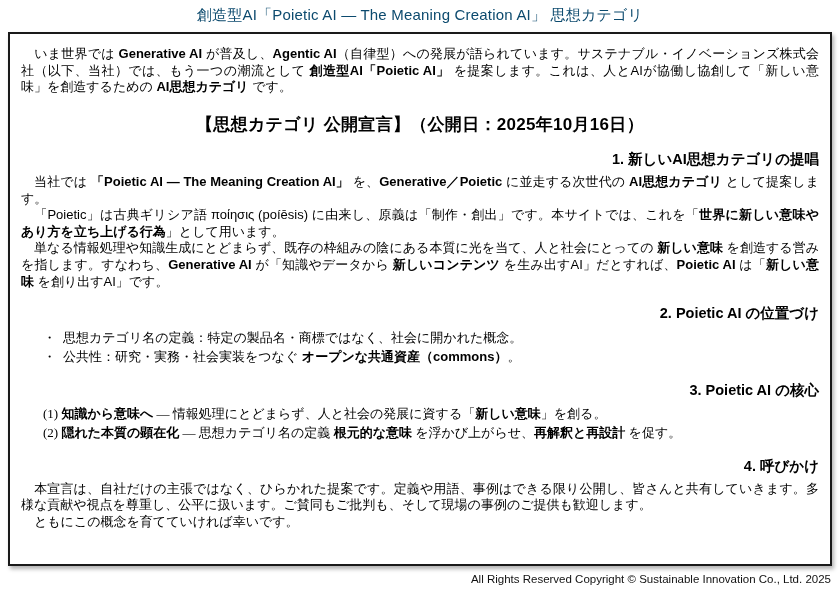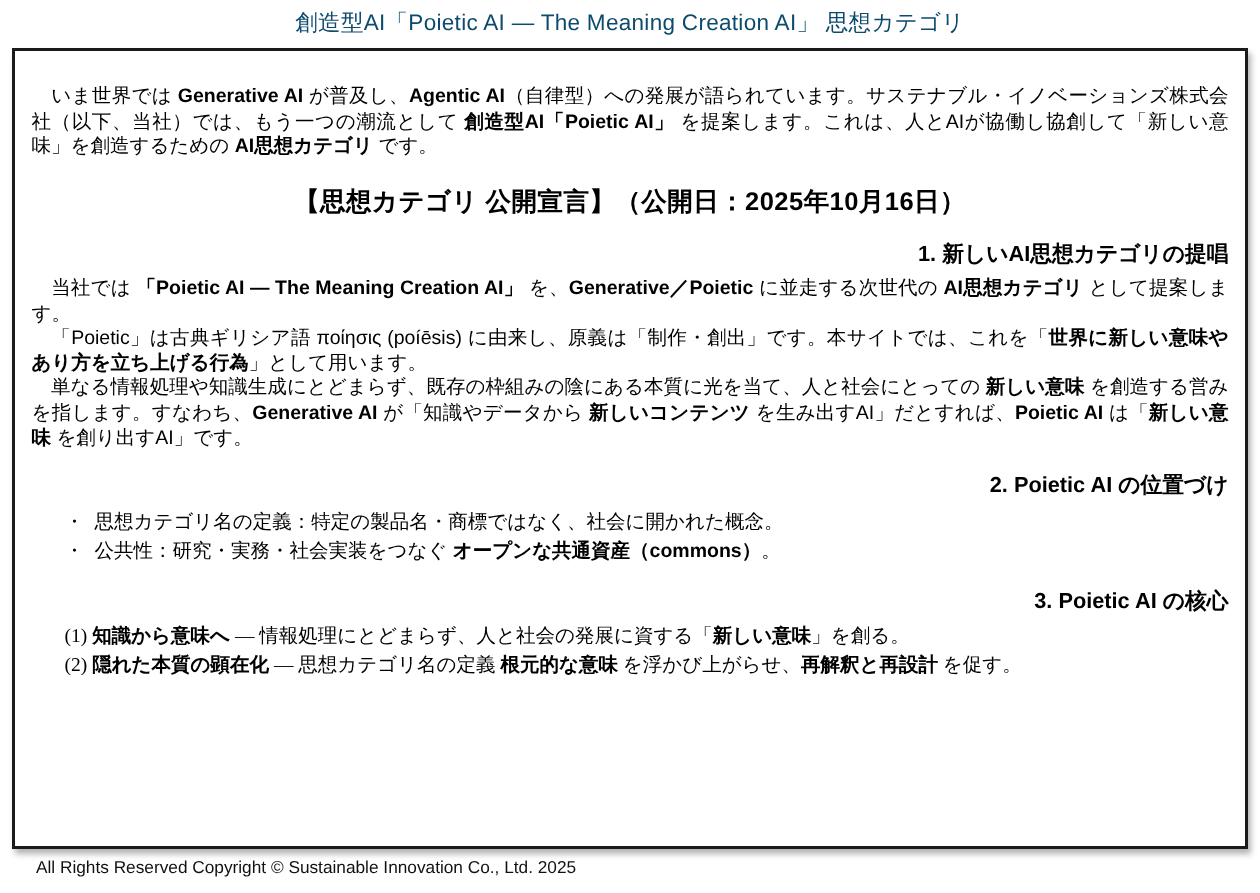--- a/index.html
+++ b/index.html
@@ -25,21 +25,21 @@
     box-sizing: border-box;
     height: 534px;
     background: #fff;
   }
   .body {
     font-size: 13px;
     line-height: 1.28;
     margin: 0;
     text-align: justify;
   }
-  .intro { margin-top: 13px; }
+  .intro { margin-top: 3px; }
   .decl-heading {
     text-align: center;
     font-weight: bold;
     font-size: 17px;
     margin: 17px 0 13px 0;
     letter-spacing: 0.3px;
   }
   .sec-heading {
     font-weight: bold;
     font-size: 14.5px;
@@ -50,20 +50,21 @@
   .bullet-row {
     display: flex;
     font-size: 13px;
     line-height: 1.45;
   }
   .bullet-marker { flex: none; width: 20px; text-align: left; padding-left: 4px; }
   .items { margin: 5px 0 0 0; padding: 0 0 0 22px; font-family: Liberation Serif, serif; }
   .item-row { font-size: 13px; line-height: 1.45; }
   .b { font-weight: bold; }
   .footer {
+    text-align: right;
     font-size: 11.5px;
     margin: 7px 9px 0 0;
     color: #111;
     padding-left: 24px;
   }
 </style>
 </head>
 <body>
 
 <div>
@@ -98,18 +99,23 @@
     </div>
 
     <div>
       <div class="sec-heading">3. Poietic AI の核心</div>
       <div class="items">
         <div class="item-row"><span>(1) </span><span class="b">知識から意味へ</span><span> — 情報処理にとどまらず、人と社会の発展に資する「</span><span class="b">新しい意味</span><span>」を創る。</span></div>
         <div class="item-row"><span>(2) </span><span class="b">隠れた本質の顕在化</span><span> — 思想カテゴリ名の定義 </span><span class="b">根元的な意味</span><span> を浮かび上がらせ、</span><span class="b">再解釈と再設計</span><span> を促す。</span></div>
       </div>
     </div>
 
+    <div>
+      <div class="sec-heading">4. 呼びかけ</div>
+      <p class="body"><span>　本宣言は、自社だけの主張ではなく、ひらかれた提案です。定義や用語、事例はできる限り公開し、皆さんと共有していきます。多様な貢献や視点を尊重し、公平に扱います。ご賛同もご批判も、そして現場の事例のご提供も歓迎します。</span></p>
+      <p class="body"><span>　ともにこの概念を育てていければ幸いです。</span></p>
+    </div>
 
   </div>
 
   <div class="footer">All Rights Reserved Copyright © Sustainable Innovation Co., Ltd. 2025</div>
 
 </div>
 
 </body></html>

